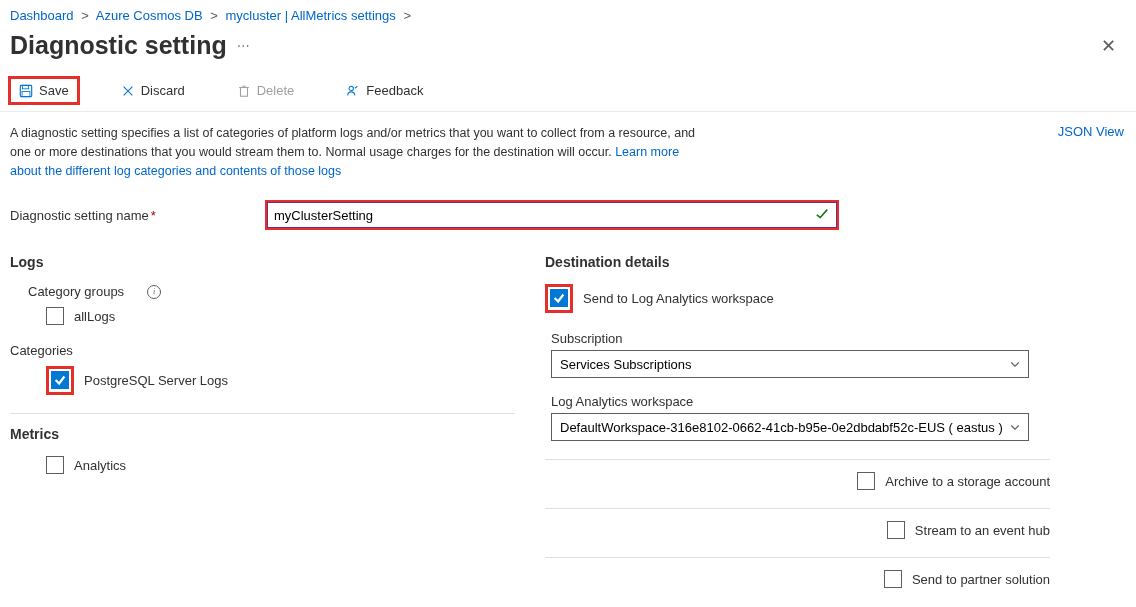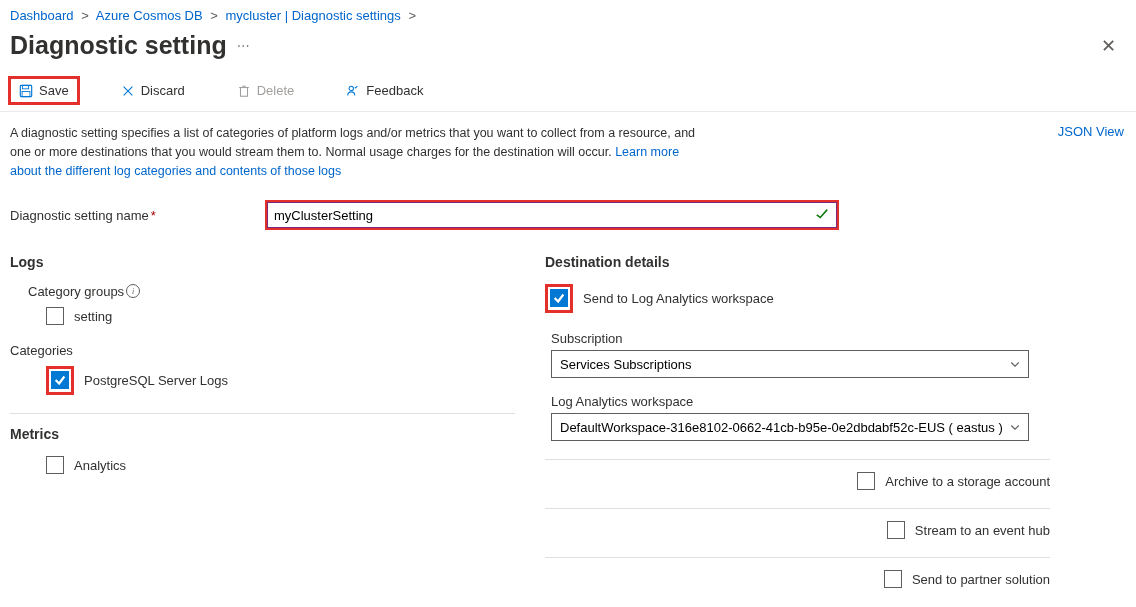--- a/index.html
+++ b/index.html
@@ -23,21 +23,21 @@
     .form-row { display: flex; align-items: center; margin-top: 20px; }
     .form-label { width: 255px; font-size: 13px; }
     .form-label .req { color: #a80000; margin-left: 2px; }
     .field-highlight { border: 2.5px solid #e3302a; display: inline-block; }
     .text-input-wrap { position: relative; display: inline-block; border-radius: 11px; }
     .text-input { width: 570px; height: 26px; border: 1px solid #7a287e; padding: 2px 28px 2px 6px; font-size: 13px; outline: none; }
     .text-input-check { position: absolute; right: 8px; top: 5px; }
     .columns { display: flex; margin-top: 24px; gap: 30px; }
     .col { flex: 0 0 505px; }
     .sec-title { font-weight: 600; font-size: 14px; margin-bottom: 14px; }
-    .sub-title { font-weight: normal; font-size: 13px; color: #323130; margin: 0 0 8px 18px; display: flex; gap: 2px;}
+    .sub-title { font-weight: normal; font-size: 13px; color: #323130; margin: 0 0 8px 18px; display: flex; align-items: center; gap: 23px;}
     .cat-title { font-weight: normal; font-size: 13px; color: #323130; margin: 18px 0 8px 0; }
     .divider { border: none; border-top: 1px solid #e1dfdd; margin: 18px 0 12px 0; }
     .cb-row { display: flex; align-items: center; margin: 4px 0 4px 36px; gap: 10px; }
     .cb-row.tight { margin-left: 0; gap: 10px; justify-content: flex-end; }
     .cb-row.nested { margin-left: 0; margin-bottom: 18px; }
     .checkbox { width: 18px; height: 18px; border: 1px solid #605e5c; display: inline-flex; align-items: center; justify-content: center; cursor: pointer; flex-shrink: 0; }
     .checkbox.checked { background: #0078d4; border-color: #0078d4; }
     .checkbox.checked svg { display: block; }
     .checkbox svg { display: none; width: 14px; height: 14px; }
     .cb-hl { border: 3px solid #e3302a; padding: 2px; display: inline-block; }
@@ -50,21 +50,21 @@
     .info-icon { display: inline-flex; width: 14px; height: 14px; border: 1px solid #605e5c; border-radius: 50%; align-items: center; justify-content: center; font-size: 8px; color: #605e5c; font-style: italic; font-family: Georgia, serif; }
   </style>
 </head>
 <body>
 
 <div class="breadcrumb">
   <a href="#">Dashboard</a>
   <span class="sep">&gt;</span>
   <a href="#">Azure Cosmos DB</a>
   <span class="sep">&gt;</span>
-  <a href="#">mycluster | Diagnostic settings</a>
+  <a href="#">mycluster | AllMetrics settings</a>
   <span class="sep">&gt;</span>
 </div>
 
 <div class="page-header">
   <span class="page-title">Diagnostic setting</span>
   <span class="ellipsis">⋯</span>
   <span class="close-x">✕</span>
 </div>
 
 <div class="toolbar">
@@ -128,21 +128,21 @@
       <div class="sec-title">Logs</div>
 
       <div class="sub-title">
         <span>Category groups</span>
         <span class="info-icon">i</span>
       </div>
       <div class="cb-row">
         <span class="checkbox">
           
         </span>
-        <span>setting</span>
+        <span>allLogs</span>
       </div>
 
       <div class="cat-title">Categories</div>
       <div class="cb-row">
         <span class="cb-hl">
           <span class="checkbox checked">
             <svg viewBox="0 0 16 16" fill="none" stroke="#fff" stroke-width="2.5">
                 <polyline points="3,8 7,12 13,4"></polyline>
               </svg>
           </span>

